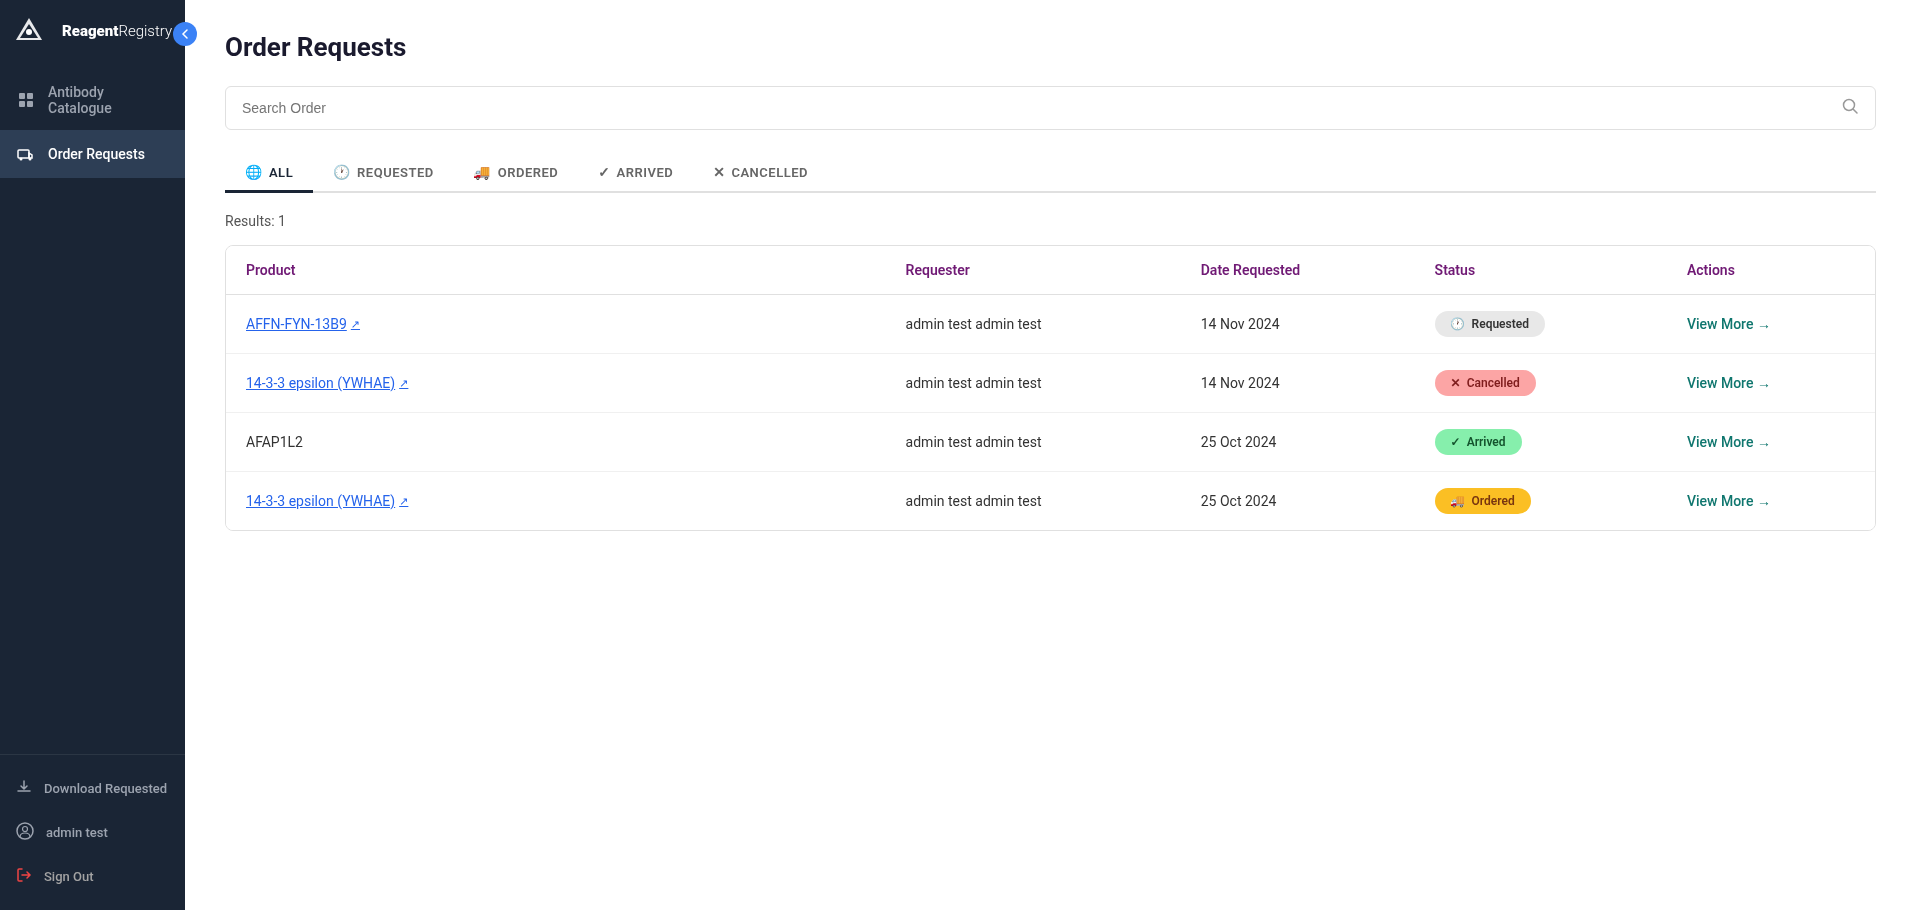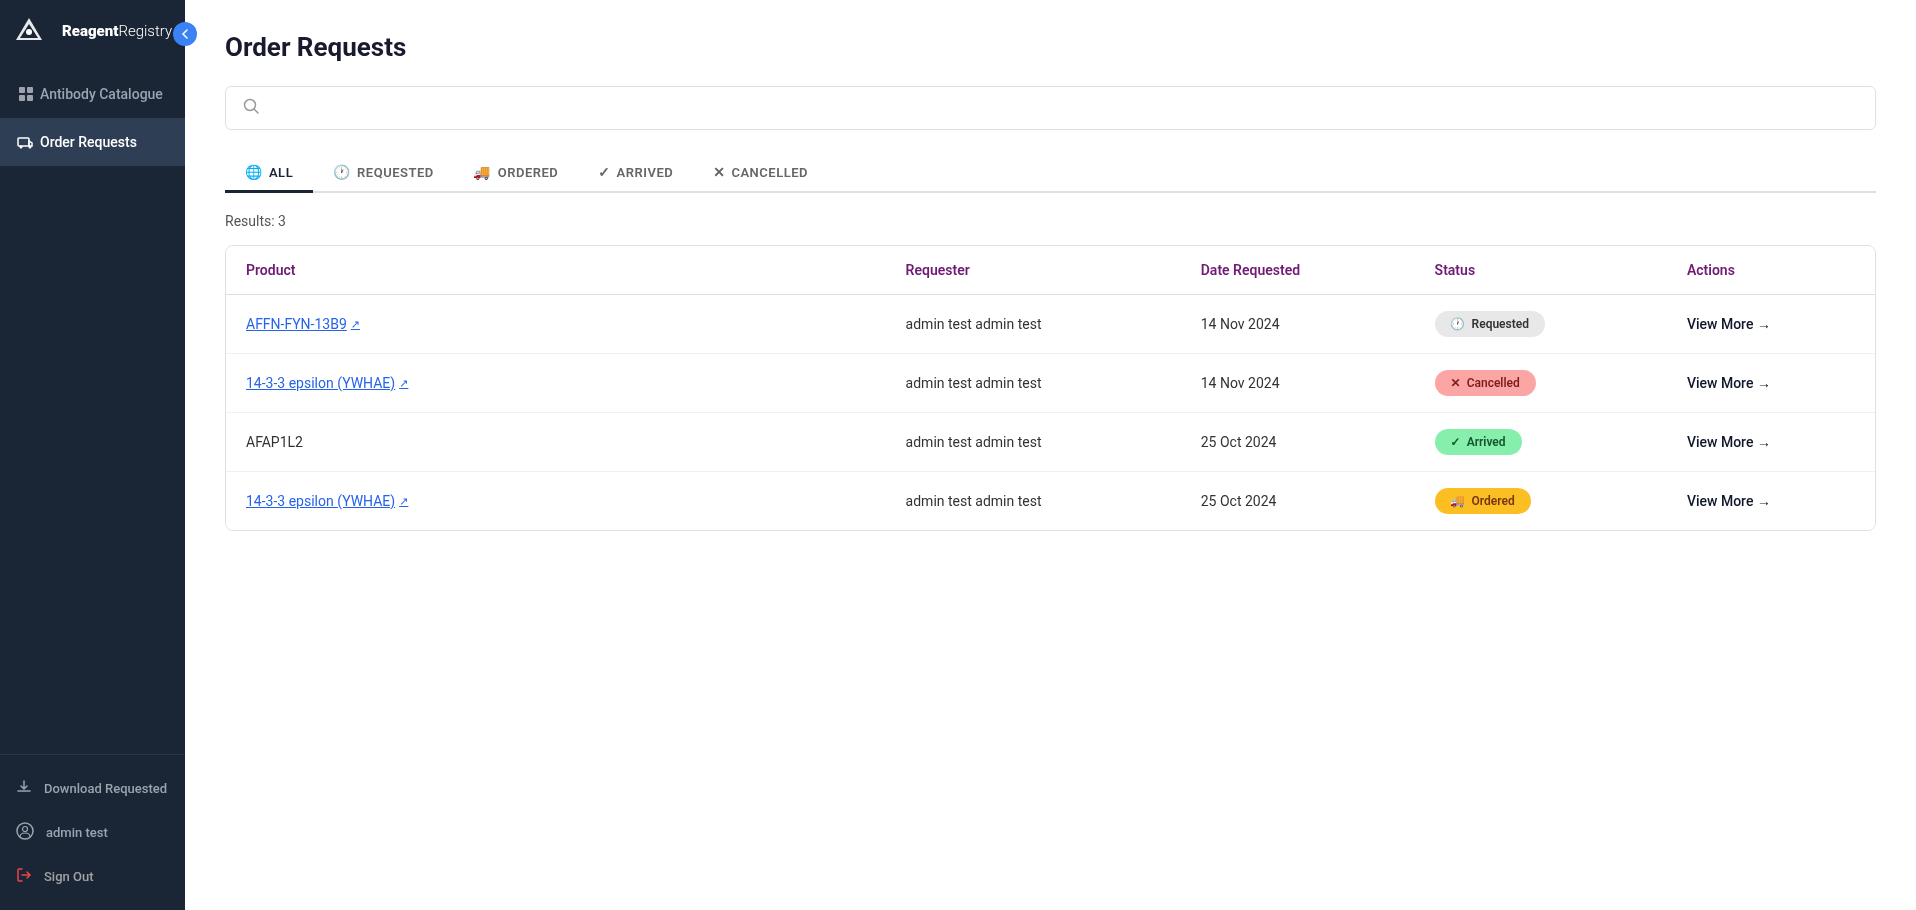--- a/index.html
+++ b/index.html
@@ -54,21 +54,21 @@
     }
 
     .sidebar-nav {
       flex: 1;
       padding-top: 8px;
     }
 
     .nav-item {
       display: flex;
       align-items: center;
-      gap: 4px;
+      gap: 12px;
       padding: 14px 16px;
       color: #9ca3af;
       cursor: pointer;
       font-size: 14px;
       font-weight: 500;
       text-decoration: none;
       transition: background 0.15s;
     }
     .nav-item.active { background: #2d3e55; color: white; }
 
@@ -256,21 +256,21 @@
       background: #86efac;
       color: #14532d;
     }
 
     .badge-ordered {
       background: #fbbf24;
       color: #78350f;
     }
 
     .view-more {
-      color: #0f172a;
+      color: #0f766e;
       cursor: pointer;
       font-size: 14px;
       font-weight: 500;
       display: flex;
       align-items: center;
       gap: 6px;
       white-space: nowrap;
     }
   </style>
 </head>
@@ -349,20 +349,21 @@
       </span>
       <span>Sign Out</span>
     </div>
   </div>
 </div>
 
 <div class="main">
   <h1 class="page-title">Order Requests</h1>
 
   <div class="search-bar">
+    <input type="text" placeholder="Search Order" style="">
     <span class="search-icon">
       <svg width="18" height="18" viewBox="0 0 18 18" fill="none">
         <circle cx="8" cy="8" r="5.5" stroke="#999" stroke-width="1.5"></circle>
         <path d="M12.5 12.5L16 16" stroke="#999" stroke-width="1.5" stroke-linecap="round"></path>
       </svg>
     </span>
   </div>
 
   <div class="tabs">
     <div class="tab active">
@@ -380,21 +381,21 @@
     <div class="tab">
       <span class="tab-icon">✓</span>
       <span>ARRIVED</span>
     </div>
     <div class="tab">
       <span class="tab-icon">✕</span>
       <span>CANCELLED</span>
     </div>
   </div>
 
-  <div class="results-count">Results: 3</div>
+  <div class="results-count">Results: 1</div>
 
   <div class="table-container">
     <table>
       <thead>
         <tr>
           <th style="width:40%">Product</th>
           <th>Requester</th>
           <th>Date Requested</th>
           <th>Status</th>
           <th>Actions</th>

